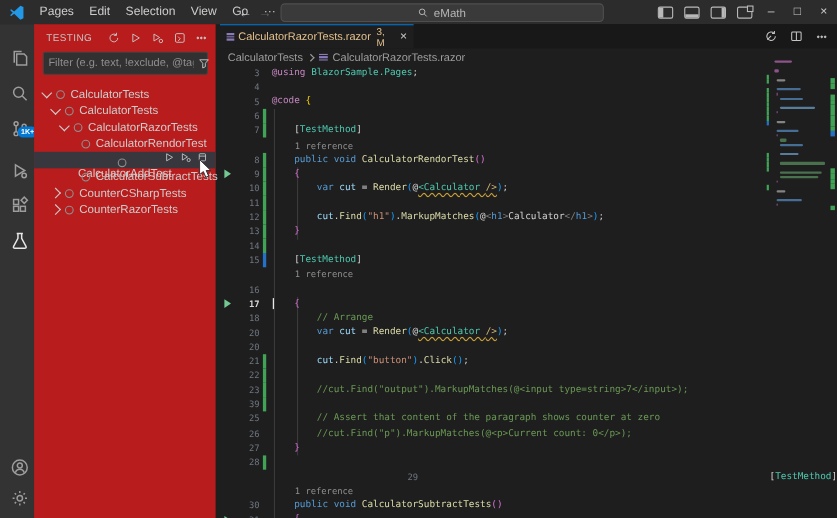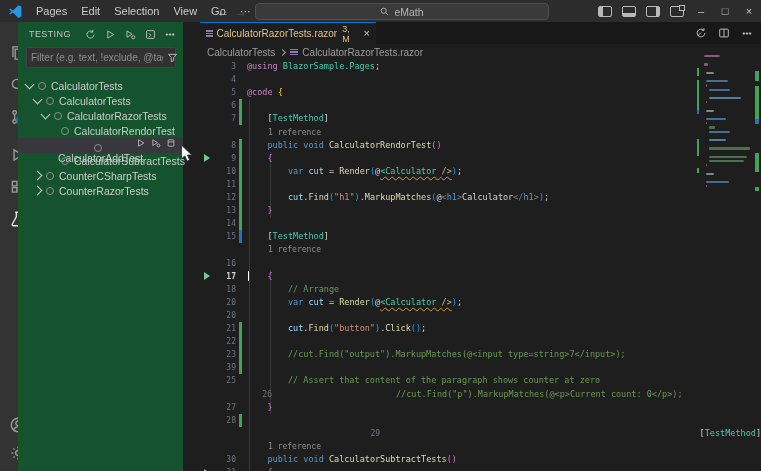--- a/index.html
+++ b/index.html
@@ -23,21 +23,21 @@
   .wico.grid::before{content:"";position:absolute;right:-2px;top:-2px;width:4px;height:4px;background:#2c2c2c;border:1px solid #b9b9b9;}
   .wglyph{font-size:11px;}
   
   #activitybar{left:0;top:22px;width:35px;height:449px;background:#333333;}
   .act-item{position:absolute;left:0;width:35px;height:30px;display:flex;align-items:center;justify-content:center;}
   .act-item svg{stroke:#9d9d9d;fill:none;stroke-width:1.2;}
   .act-item.active svg{stroke:#e7e7e7;}
   #sc-badge{position:absolute;left:16px;top:13px;background:#0078d4;color:#fff;font-size:6.5px;
             padding:1.5px 3px;border-radius:7px;font-weight:bold;}
   
-  #sidepanel{left:18px;top:22px;width:165px;height:449px;background:#14532d;}
+  #sidepanel{left:31px;top:22px;width:165px;height:449px;background:#b91c1c;}
   #panel-title{position:absolute;left:11px;top:7px;font-size:9px;letter-spacing:.4px;color:#c3c3c3;}
   #panel-toolbar{position:absolute;right:5px;top:4px;display:flex;gap:4px;}
   .tbico{width:16px;height:16px;display:flex;align-items:center;justify-content:center;color:#c5c5c5;font-size:10px;}
   .tbico svg{stroke:#c5c5c5;fill:none;stroke-width:1.1;}
   #filter-box{position:absolute;left:8px;top:25px;width:148px;height:19px;background:#313131;
               border:1px solid #424242;border-radius:2px;display:flex;align-items:center;}
   #filter-input{flex:1;background:transparent;border:none;outline:none;color:#cccccc;
                 font-size:10px;padding:0 4px;font-family:"Liberation Sans",sans-serif;}
   #filter-input::placeholder{color:#8f8f8f;}
   #tree{position:absolute;left:0;top:56px;width:165px;}
@@ -482,21 +482,21 @@
           <span class="gut-num">39</span>
           <span class="gut-chg add"></span>
           <pre class="ctext"></pre>
         </div>
         <div class="crow" style="top: 314.4px;">
           <span class="gut-play"></span>
           <span class="gut-num">25</span>
           <span class="gut-chg"></span>
           <pre class="ctext"><span class="tk-pl">        </span><span class="tk-cmt">// Assert that content of the paragraph shows counter at zero</span></pre>
         </div>
-        <div class="crow" style="top: 327.5px; gap: 36px;">
+        <div class="crow" style="top: 327.5px;">
           <span class="gut-play"></span>
           <span class="gut-num">26</span>
           <span class="gut-chg"></span>
           <pre class="ctext"><span class="tk-pl">        </span><span class="tk-cmt">//cut.Find("p").MarkupMatches(@&lt;p&gt;Current count: 0&lt;/p&gt;);</span></pre>
         </div>
         <div class="crow" style="top: 340.6px;">
           <span class="gut-play"></span>
           <span class="gut-num">27</span>
           <span class="gut-chg"></span>
           <pre class="ctext"><span class="tk-pl">    </span><span class="tk-b2">}</span></pre>

